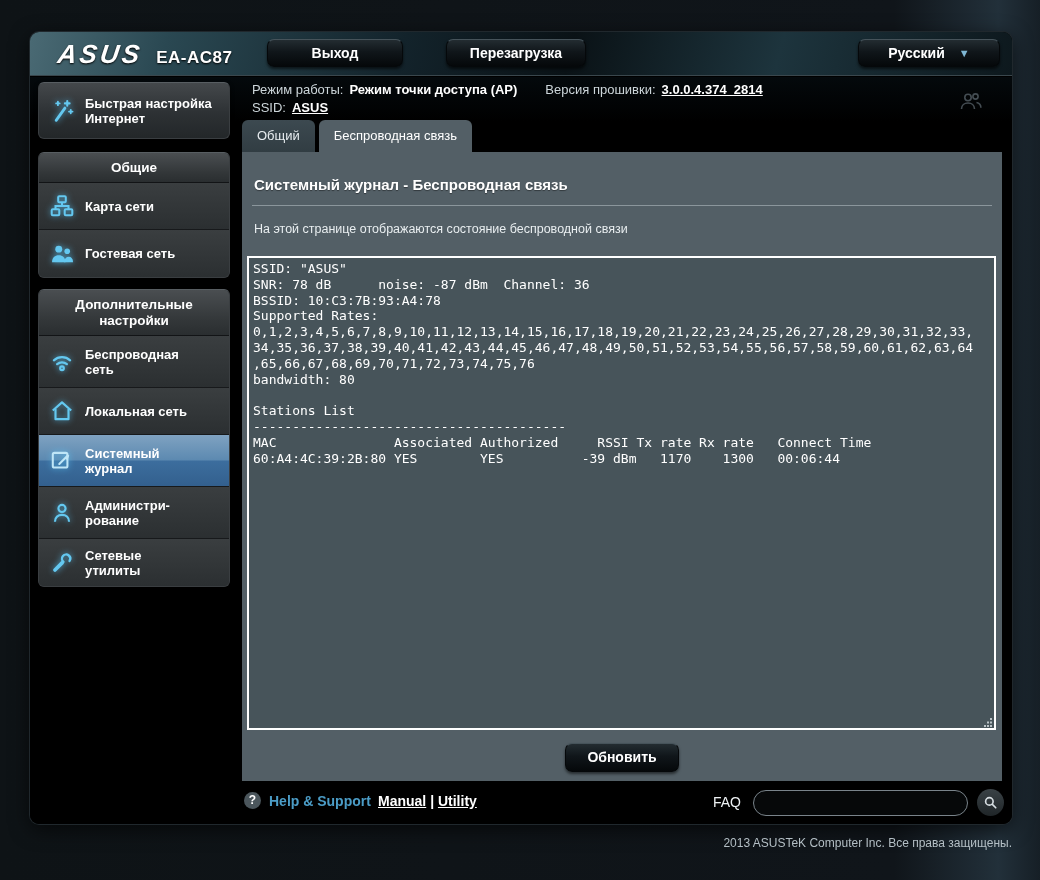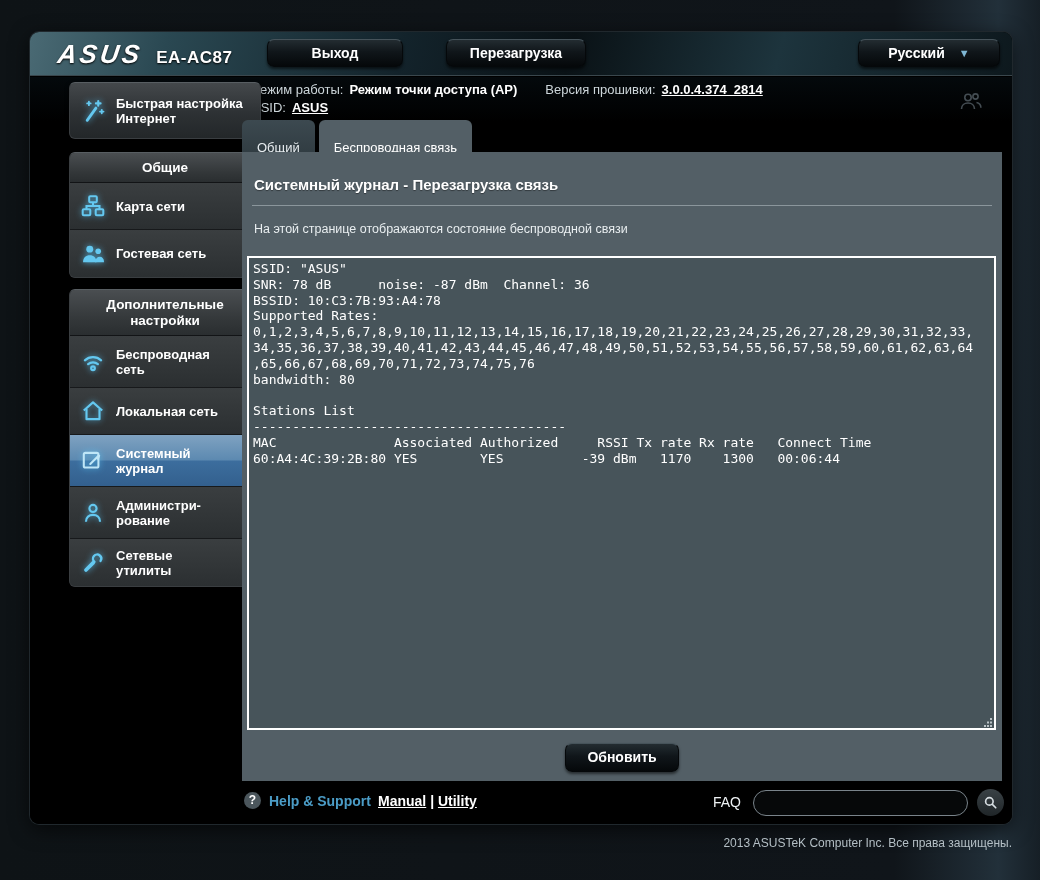--- a/index.html
+++ b/index.html
@@ -47,21 +47,21 @@
   
   .info-bar { position:absolute; left:0; top:45px; width:100%; height:44px; background:linear-gradient(#04090c,#000); }
   .info-row { position:absolute; left:222px; white-space:nowrap; font-size:13px; color:#cdd6da; }
   .info-row.r1 { top:5px; }
   .info-row.r2 { top:23px; }
   .info-strong { color:#fff; font-weight:bold; margin-left:6px; }
   .info-link { color:#fff; font-weight:bold; text-decoration:underline; margin-left:6px; cursor:pointer; }
   .info-gap { display:inline-block; width:28px; }
   .clients-icon { position:absolute; right:28px; top:14px; }
   
-  .sidebar { position:absolute; left:8px; top:50px; width:192px;margin-left:31px; }
+  .sidebar { position:absolute; left:8px; top:50px; width:192px; }
   .side-box {
     border-radius:6px; overflow:hidden; border:1px solid #3a3e41; border-top-color:#585e62;
     background:#2c3032; box-shadow:0 2px 4px rgba(0,0,0,.7);
   }
   .quick-setup { display:flex; align-items:center; height:57px; cursor:pointer;
     background:linear-gradient(#44484b 0%,#2d3134 55%,#232729 100%); }
   .group { margin-top:13px; }
   .group-2 { margin-top:11px; }
   .group-title {
     text-align:center; font-weight:bold; font-size:13.5px; padding:7px 0 6px;
@@ -84,21 +84,21 @@
     border-bottom:1px solid #1d3síd;
   }
   .side-item.active .active-arrow {
     position:absolute; right:-13px; top:50%; margin-top:-13px; width:0; height:0;
     border-top:13px solid transparent; border-bottom:13px solid transparent;
     border-left:13px solid #4b7dad;
   }
   
   .tabs { position:absolute; left:212px; top:88px; display:flex; gap:4px; }
   .tab {
-    height:48px; line-height:32px; padding:12px 15px; font-size:13px; color:#e8edf0;
+    height:48px; line-height:32px; padding:0 15px; font-size:13px; color:#e8edf0;
     background:linear-gradient(#3c4950,#2c373c); border-radius:6px 6px 0 0; cursor:pointer;
   }
   .tab.active { background:#535f66; color:#fff; }
   .content-panel { position:absolute; left:212px; top:120px; width:760px; height:629px; background:#535f66; }
   .page-title { font-size:15px; font-weight:bold; color:#fff; margin:24px 12px 0; text-shadow:0 1px 1px rgba(0,0,0,.4); }
   .title-divider { border:none; border-top:1px solid #8b969c; margin:12px 10px 0; }
   .page-desc { font-size:12.5px; color:#e9eef0; margin:16px 12px 0; }
   .log-box {
     position:absolute; left:5px; top:104px; width:749px; height:474px;
     background:#47545a; border:2px solid #fff; overflow:hidden; cursor:text;
@@ -263,21 +263,21 @@
       </div>
     </div>
   </div>
 
   <div class="tabs">
     <div class="tab">Общий</div>
     <div class="tab active">Беспроводная связь</div>
   </div>
 
   <div class="content-panel">
-    <div class="page-title">Системный журнал - Перезагрузка связь</div>
+    <div class="page-title">Системный журнал - Беспроводная связь</div>
     <hr class="title-divider">
     <div class="page-desc">На этой странице отображаются состояние беспроводной связи</div>
     <div class="log-box">
       <pre class="log-pre">SSID: "ASUS"
 SNR: 78 dB      noise: -87 dBm  Channel: 36
 BSSID: 10:C3:7B:93:A4:78
 Supported Rates:
 0,1,2,3,4,5,6,7,8,9,10,11,12,13,14,15,16,17,18,19,20,21,22,23,24,25,26,27,28,29,30,31,32,33,
 34,35,36,37,38,39,40,41,42,43,44,45,46,47,48,49,50,51,52,53,54,55,56,57,58,59,60,61,62,63,64
 ,65,66,67,68,69,70,71,72,73,74,75,76

